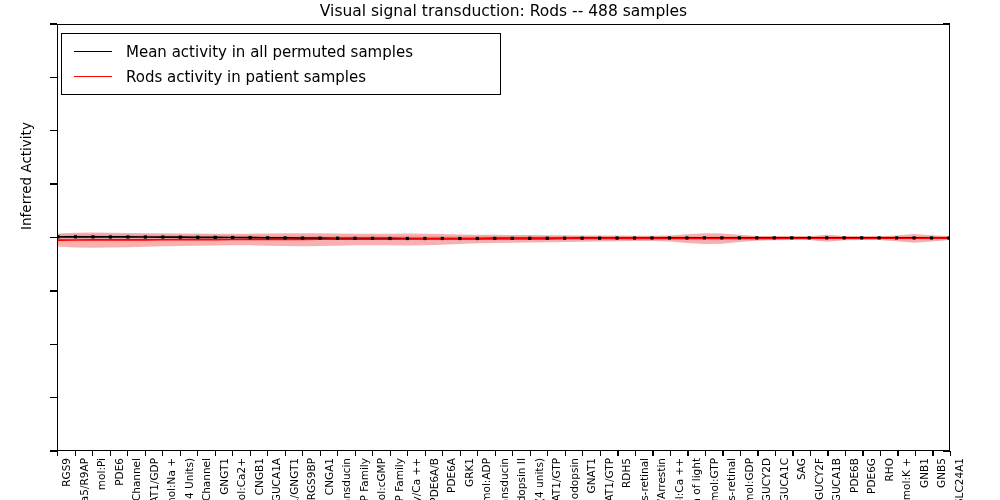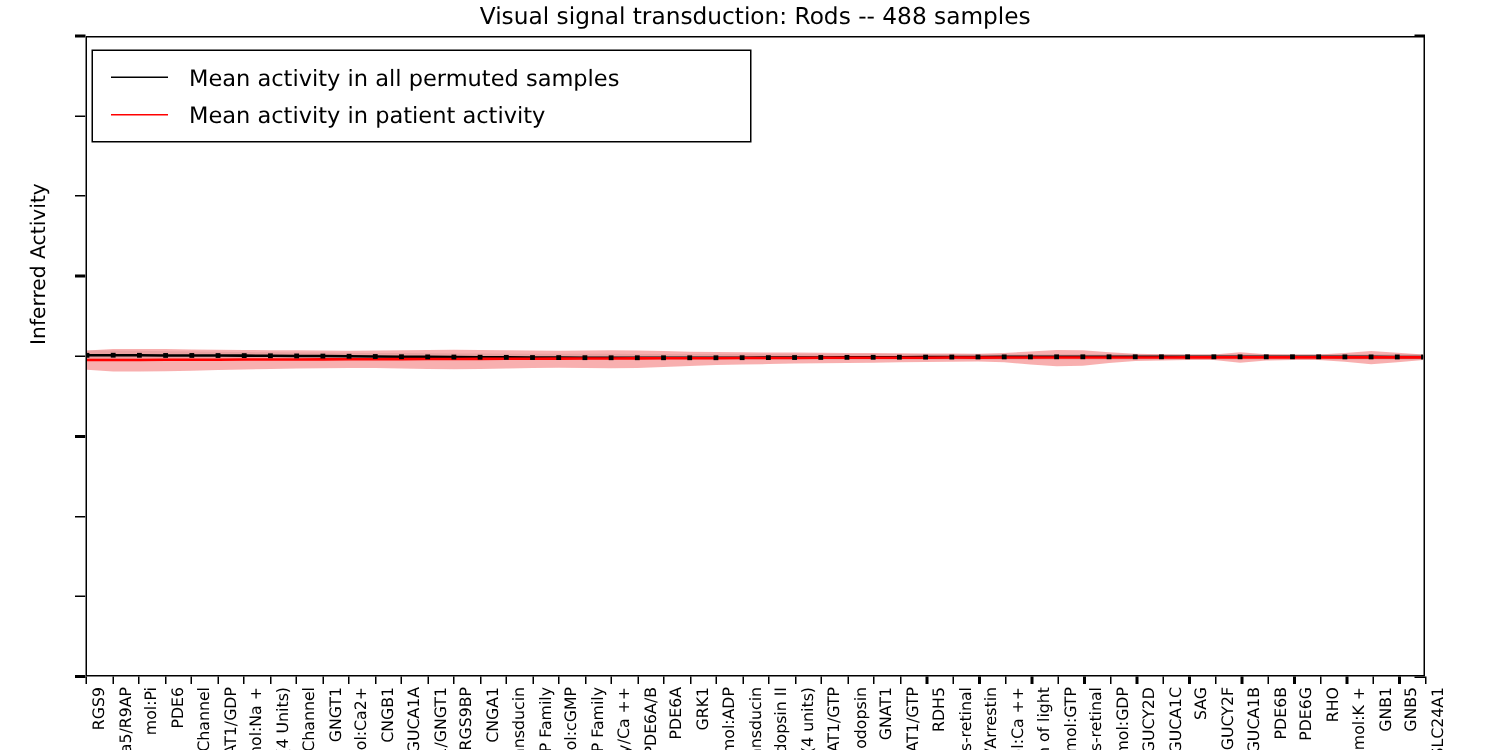--- a/index.html
+++ b/index.html
@@ -360,17 +360,17 @@
       <div class="xtick-label" style="left: 954px;">SLC24A1</div>
     </div>
 
   <div id="legend-box">
       <div class="legend-row">
         <span class="legend-swatch" style="border-top-color: rgb(0, 0, 0);"></span>
         <span class="legend-label">Mean activity in all permuted samples</span>
       </div>
       <div class="legend-row">
         <span class="legend-swatch" style="border-top-color: rgb(255, 0, 0);"></span>
-        <span class="legend-label">Mean activity in patient activity</span>
+        <span class="legend-label">Rods activity in patient samples</span>
       </div>
     </div>
 
 </div>
 
 </body></html>

